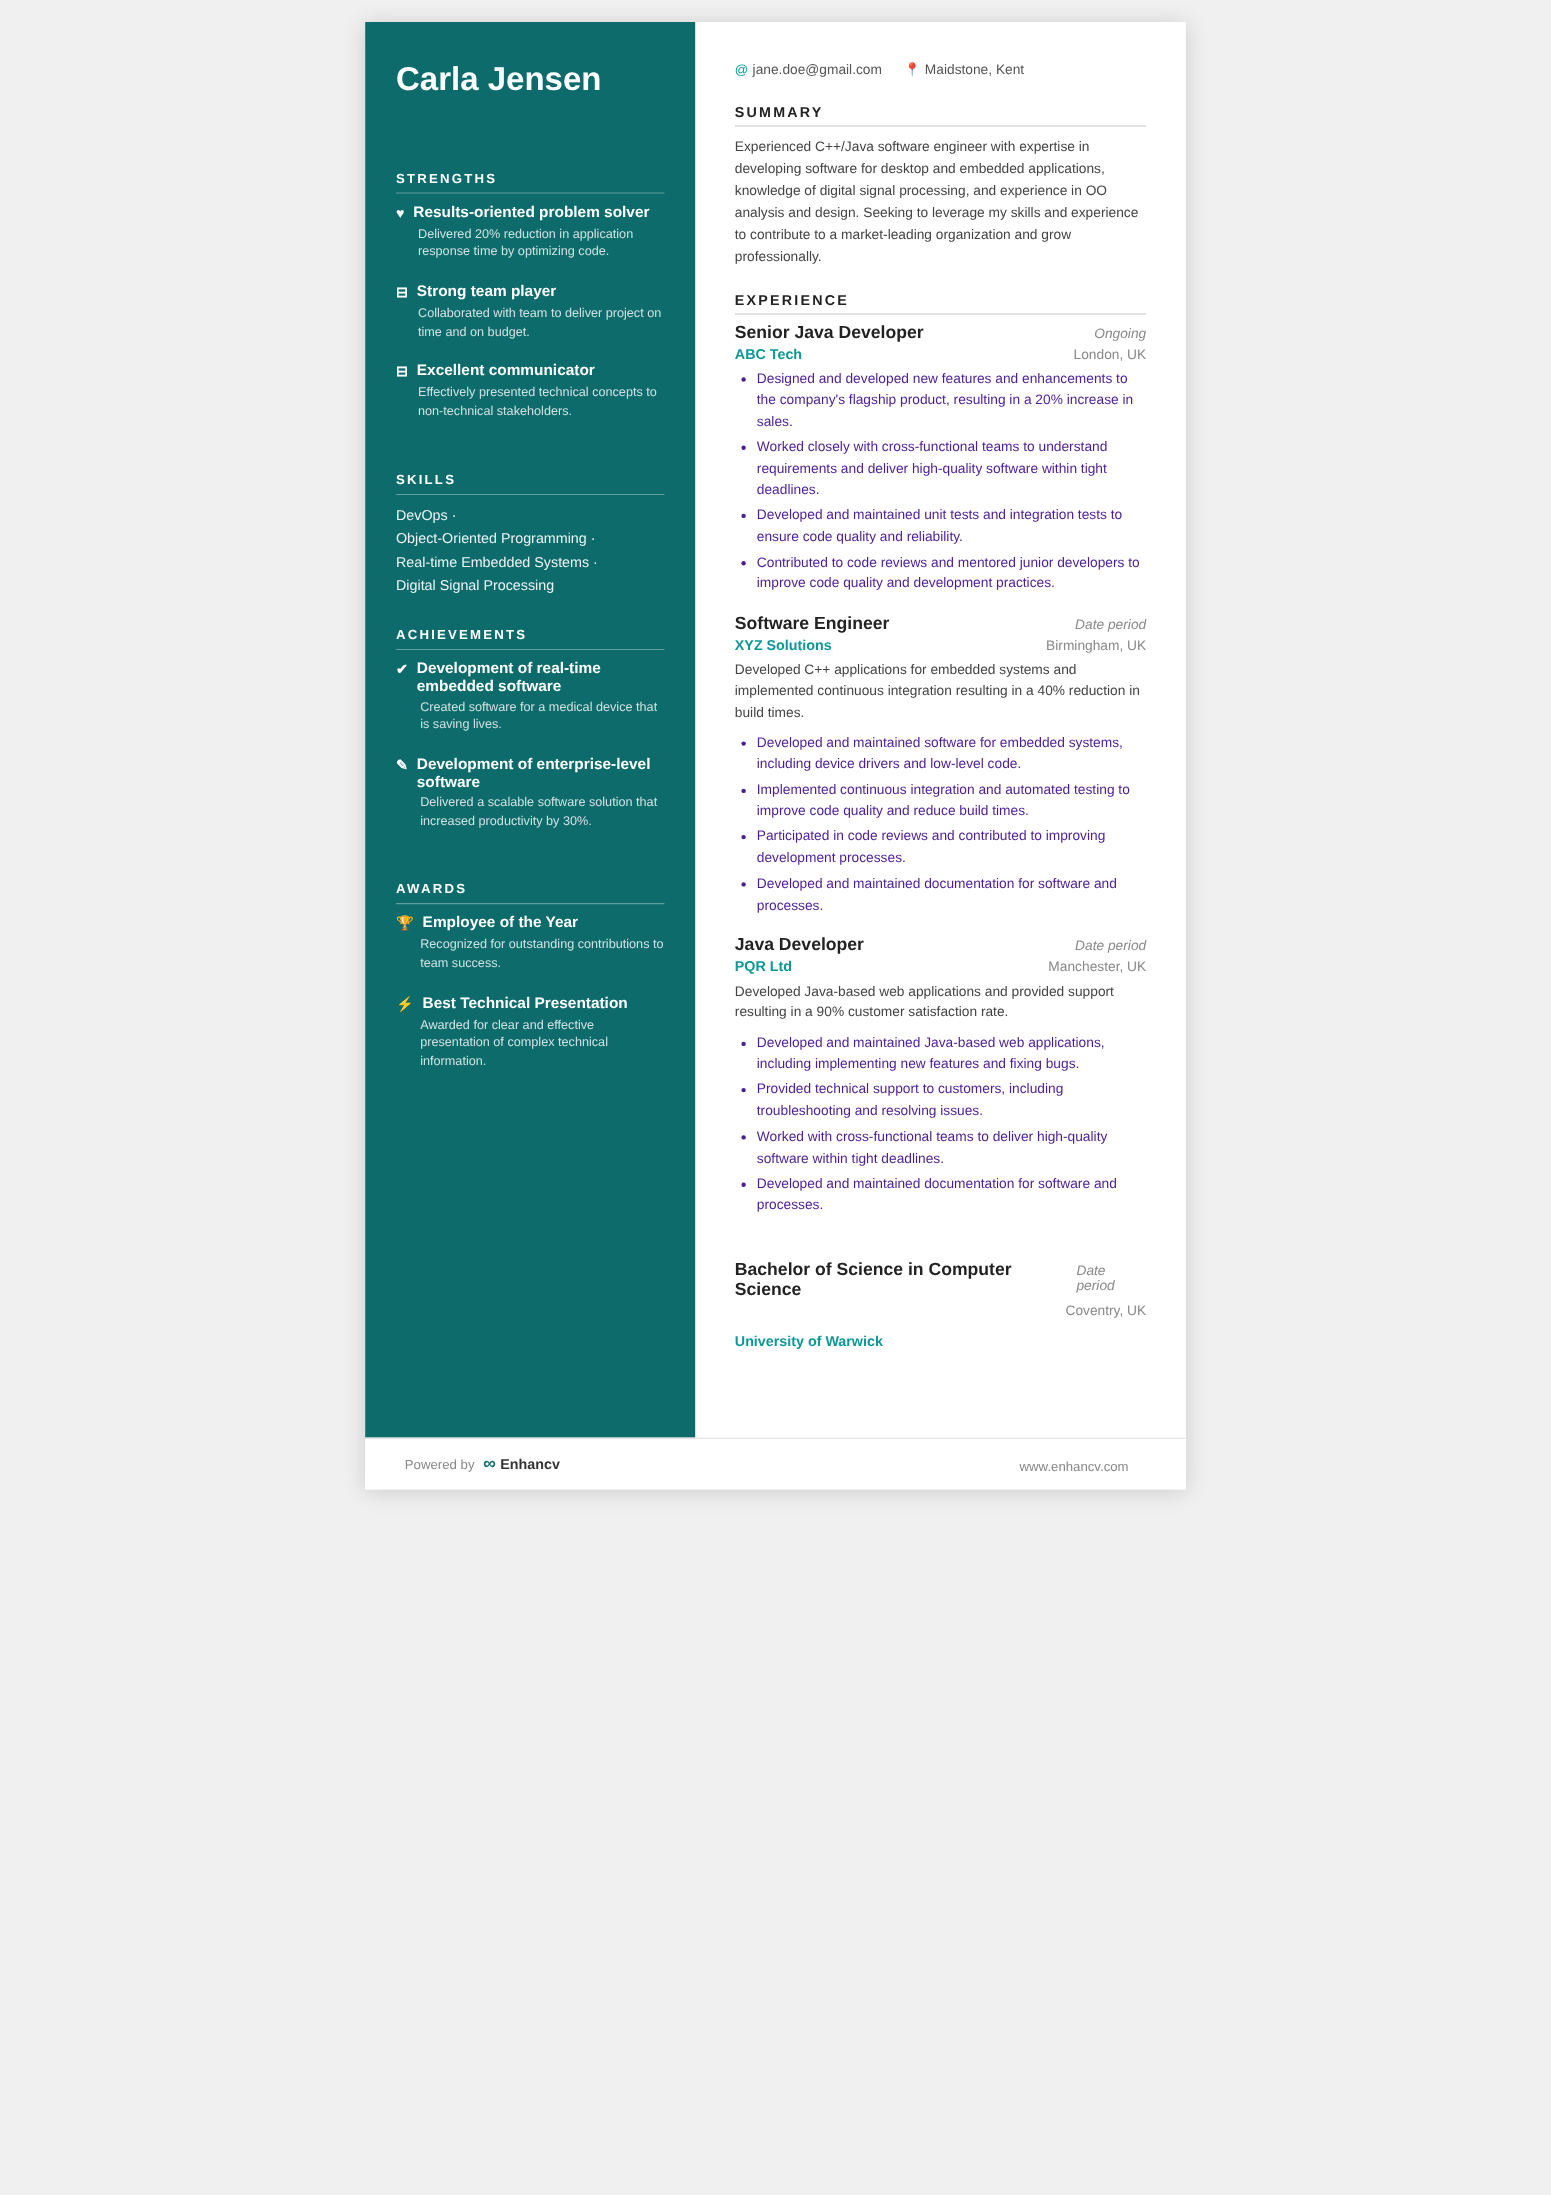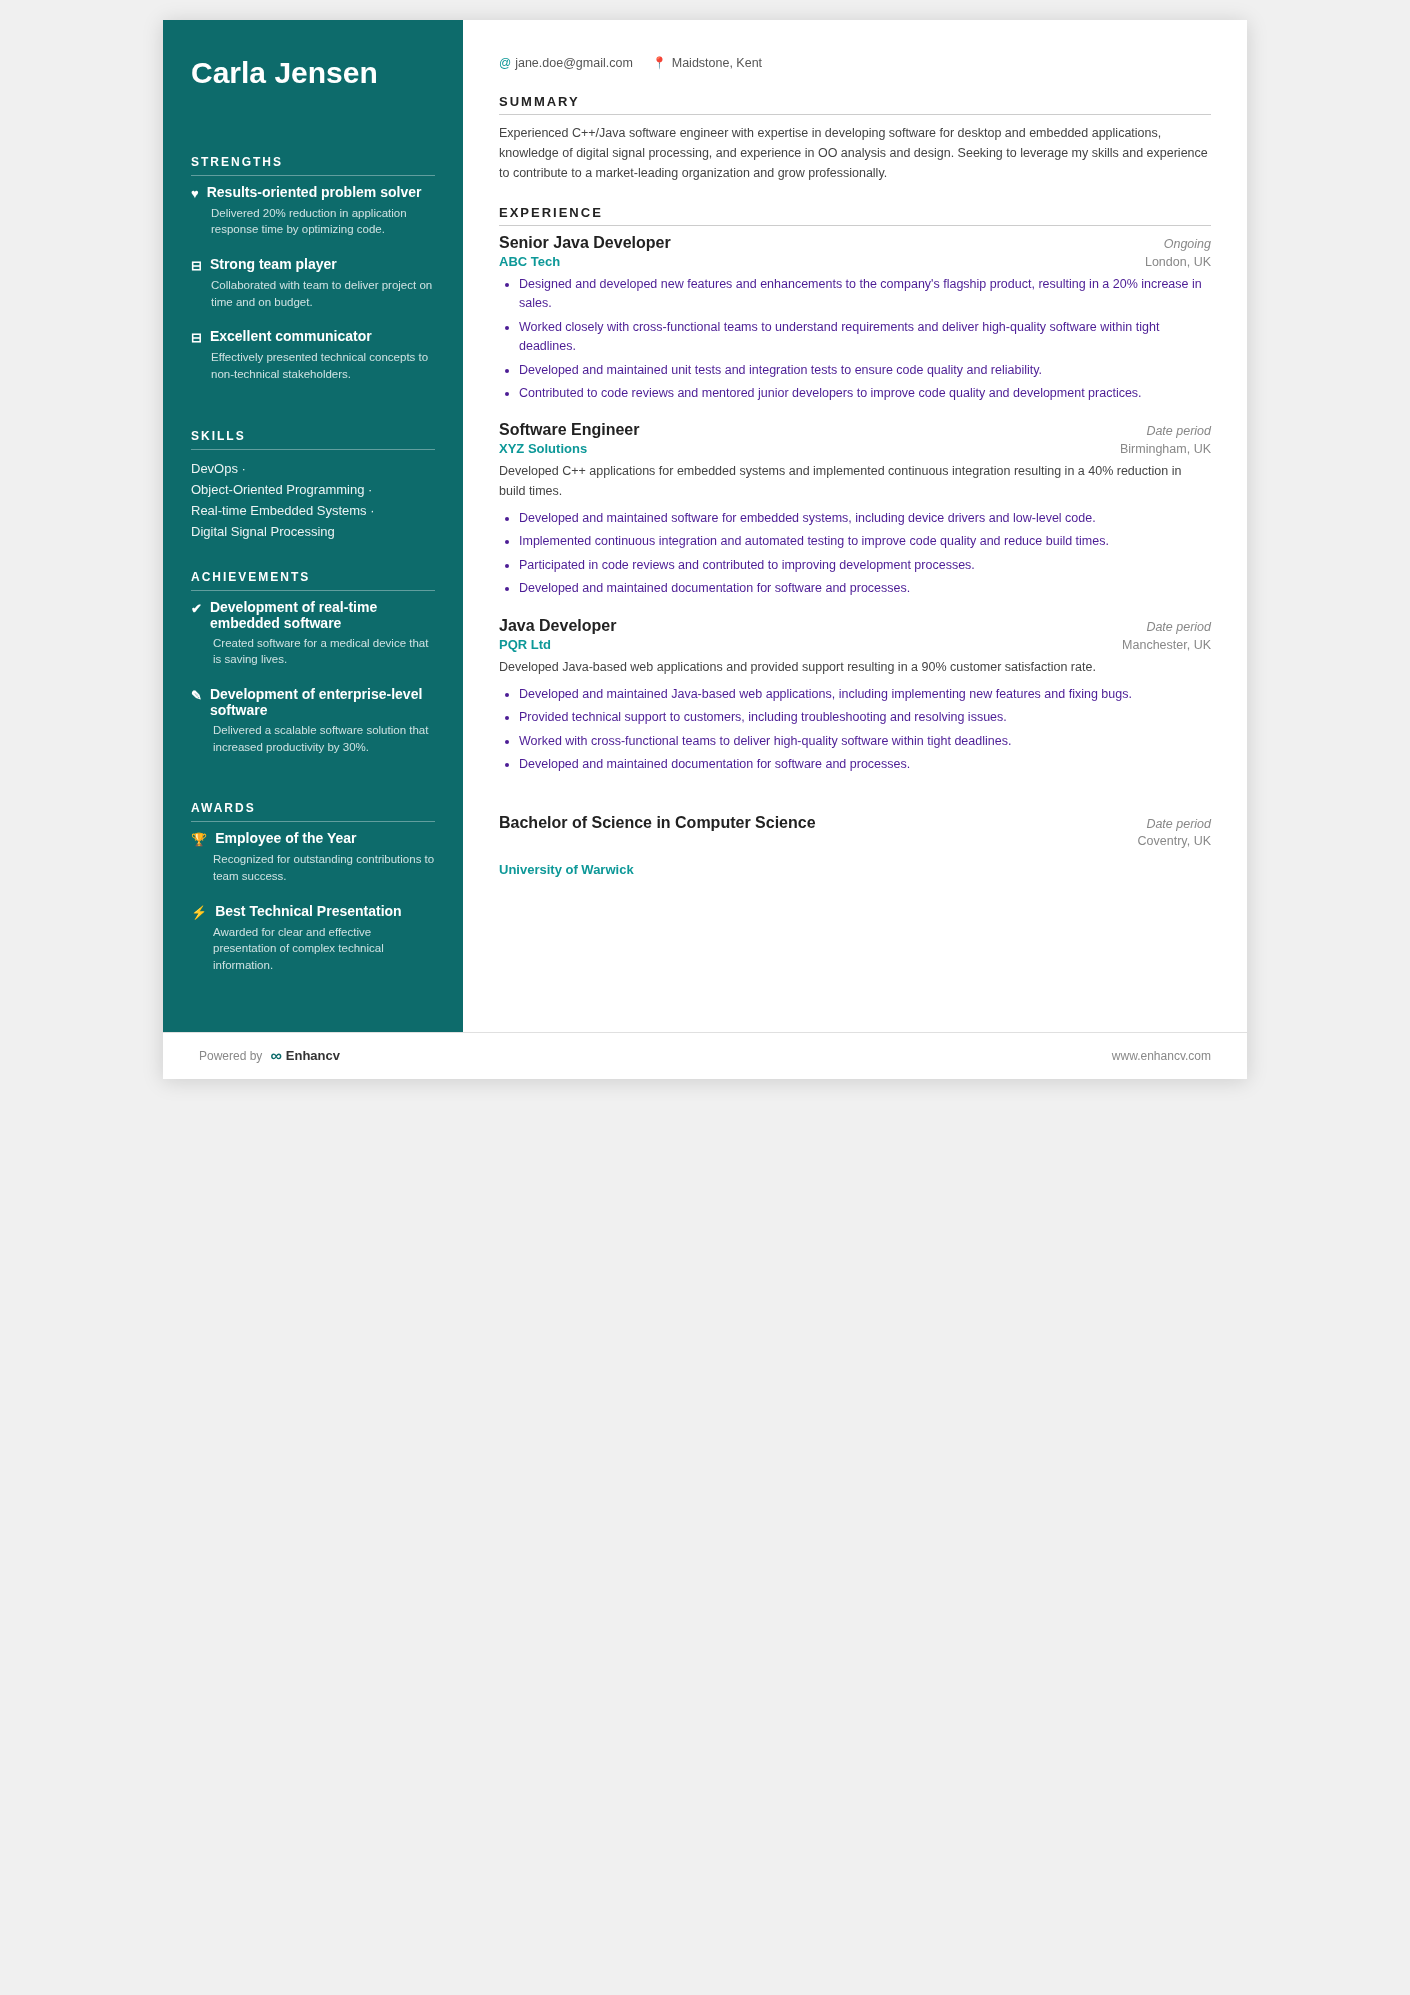--- a/index.html
+++ b/index.html
@@ -6,21 +6,21 @@
     body {
       font-family: 'Segoe UI', Arial, sans-serif;
       background: #f0f0f0;
       display: flex;
       justify-content: center;
       align-items: flex-start;
       min-height: 100vh;
       padding: 20px;
     }
     .resume-wrapper {
-      width: 1084px;
+      width: 746px;
       background: #fff;
       display: flex;
       flex-direction: column;
       box-shadow: 0 2px 20px rgba(0,0,0,0.15);
     }
     .resume-body {
       display: flex;
       flex: 1;
     }
     
@@ -267,22 +267,22 @@
     .edu-location {
       font-size: 12.5px;
       color: #888;
     }
     
     .footer {
       background: #fff;
       border-top: 1px solid #e0e0e0;
       display: flex;
       justify-content: space-between;
-      align-items: center;
-      padding: 14px 36px 14px 36px;
+      align-items: flex-end;
+      padding: 14px 52px 14px 36px;
     }
     .footer-left {
       display: flex;
       align-items: center;
       gap: 8px;
       font-size: 12px;
       color: #888;
     }
     .footer-logo {
       display: flex;

